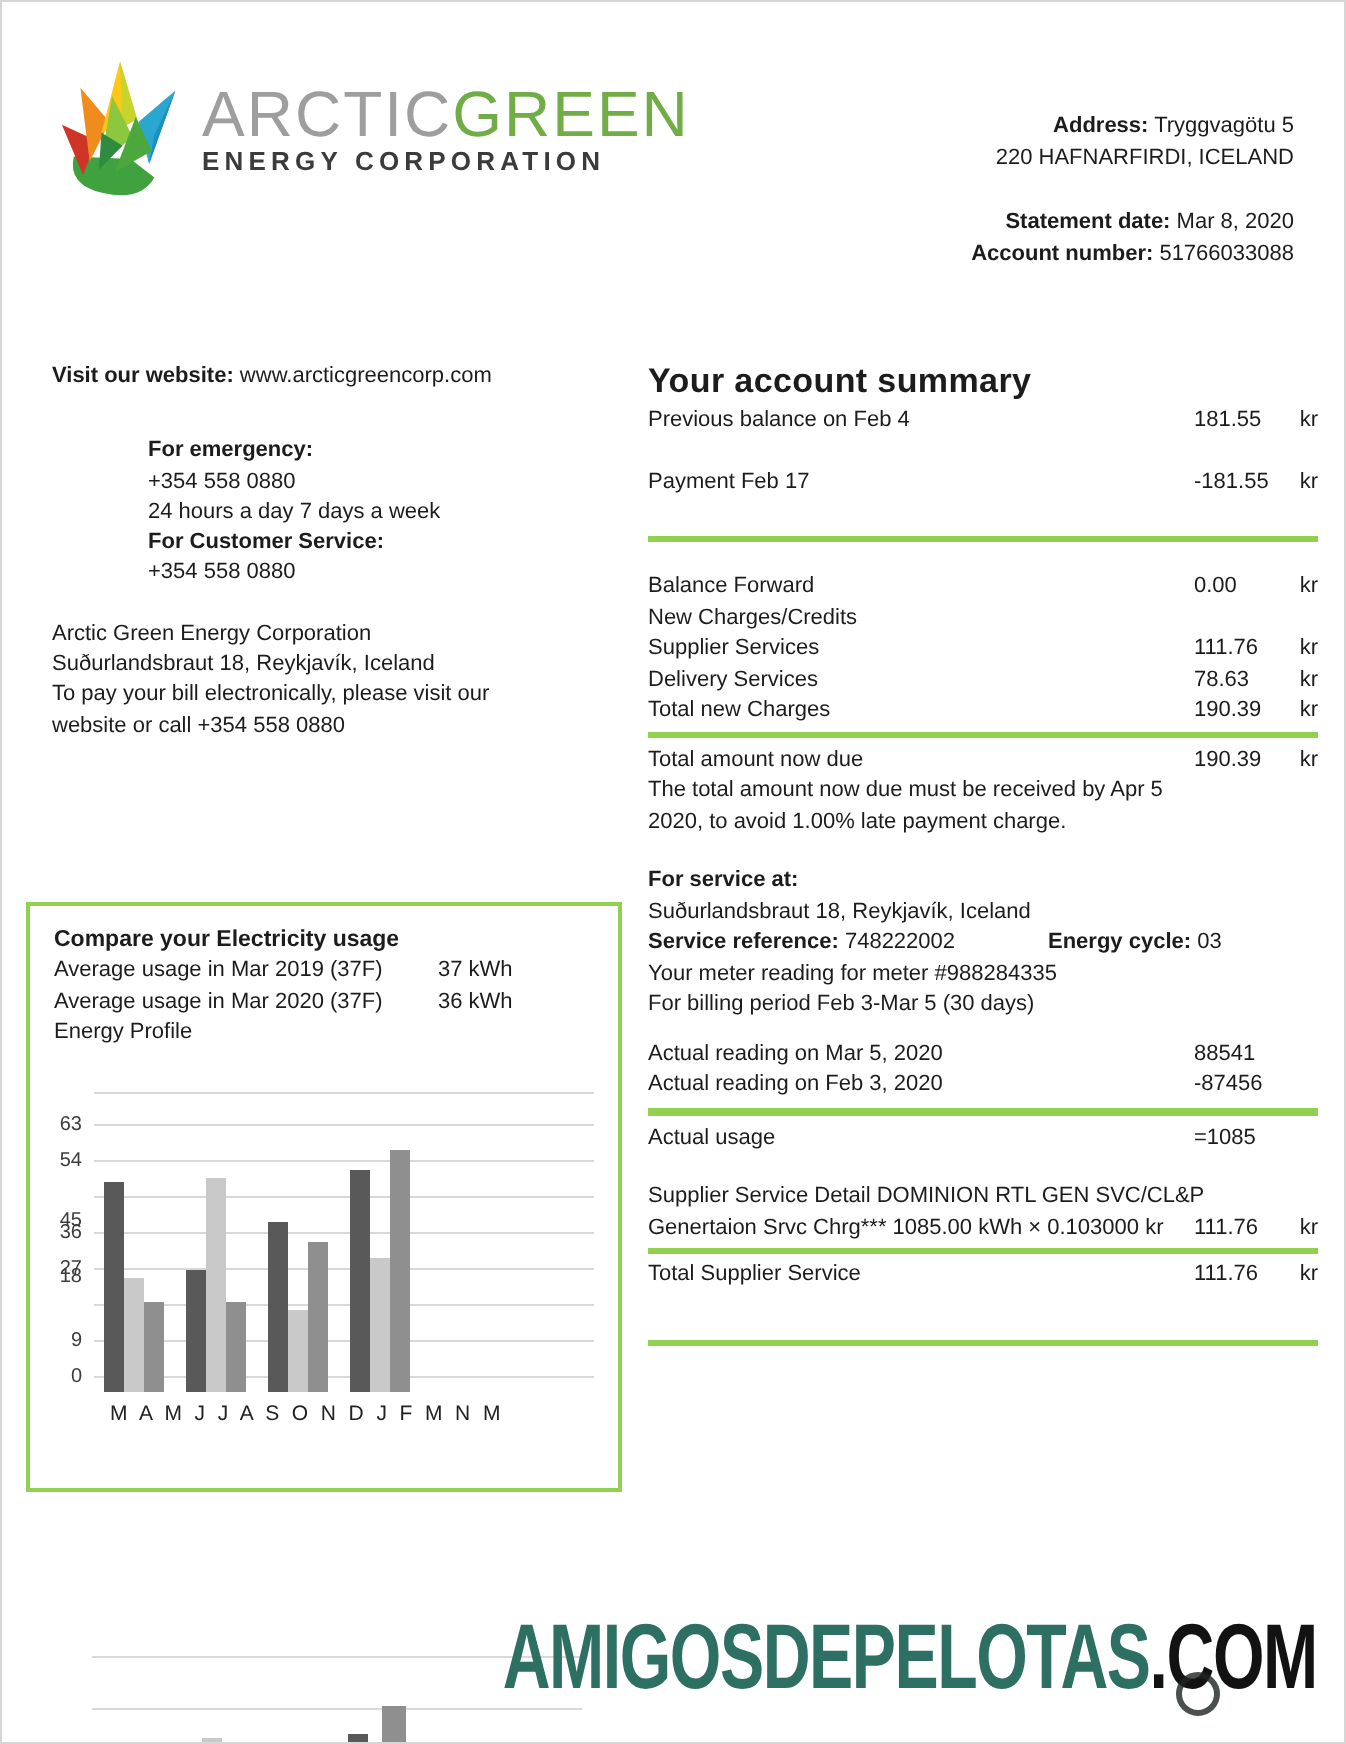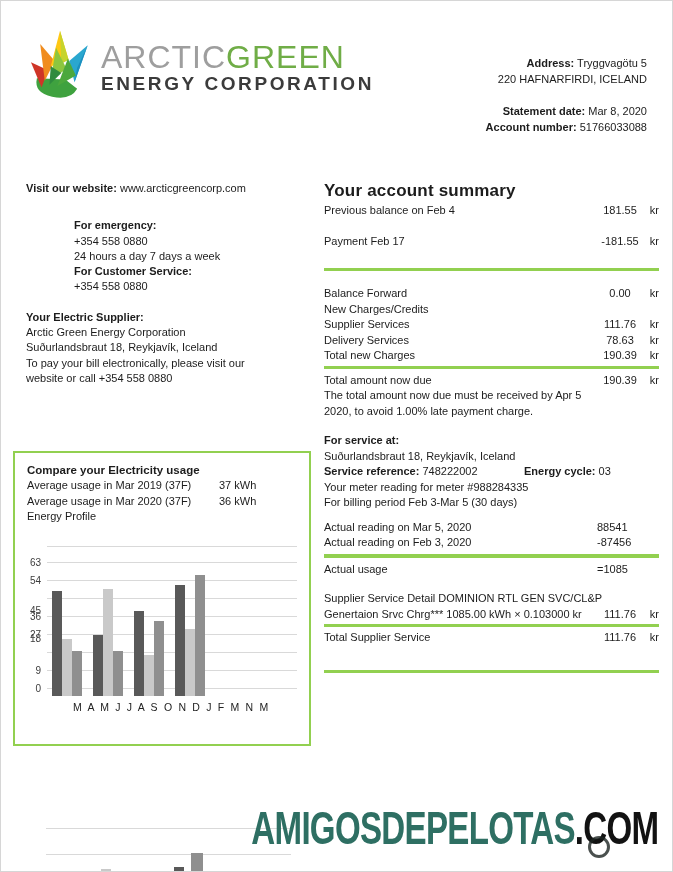--- a/index.html
+++ b/index.html
@@ -7,48 +7,48 @@
     position:relative;width:671px;height:870px;background:#fff;
     border:1px solid #d6d6d6;overflow:hidden;box-sizing:content-box;
     font-family:"Liberation Sans",sans-serif;color:#1c1c1c;
   }
   
   .logo{position:absolute;left:26px;top:28px;display:flex;align-items:flex-start;}
   .logo svg{width:66px;height:72px;display:block;}
   .brand{margin-left:8px;padding-top:14px;}
   .brand-line1{font-size:32px;line-height:28px;letter-spacing:1px;color:#9e9e9e;}
   .brand-line1 .green{color:#70ad47;}
-  .brand-line2{font-size:19px;font-weight:bold;letter-spacing:2.6px;color:#3b3b3b;margin-top:2px;}
+  .brand-line2{font-size:13px;font-weight:bold;letter-spacing:2.6px;color:#3b3b3b;margin-top:2px;}
   .customer{position:absolute;right:25px;top:55px;text-align:right;font-size:11px;line-height:15.5px;}
   .customer .name{font-size:12.5px;font-weight:bold;line-height:17px;}
   .meta{margin-top:17px;}
   b{font-weight:bold;}
   
   .leftcol{position:absolute;left:25px;top:180px;width:282px;font-size:11px;line-height:15.3px;}
   .para-2{margin-top:22px;margin-left:48px;}
   .para-3{margin-top:15px;}
   
   .cbox{position:absolute;left:12px;top:450px;width:298px;height:295px;box-sizing:border-box;
         border:2px solid #92d050;padding:9px 12px;}
   .ctitle{font-weight:bold;font-size:11.5px;line-height:16px;}
   .crow{display:flex;font-size:11px;line-height:15.5px;}
   .clabel{width:192px;}
   .chart{position:absolute;left:4px;top:93px;width:286px;height:170px;}
   .ylabels{position:absolute;left:0;top:0;width:24px;height:150px;}
   .ytick{position:absolute;right:2px;width:100%;text-align:right;font-size:10px;color:#3d3d3d;line-height:10px;}
   .plot{position:absolute;left:28px;top:0;width:250px;height:150px;}
   .gridline{position:absolute;left:0;right:0;height:1px;background:#d9d9d9;}
   .bar{position:absolute;bottom:0;}
-  .xlabels{position:absolute;left:36px;top:155px;font-size:10.5px;letter-spacing:1.7px;color:#222;white-space:nowrap;margin-left:18px;}
+  .xlabels{position:absolute;left:36px;top:155px;font-size:10.5px;letter-spacing:1.7px;color:#222;white-space:nowrap;}
   
   .summary{position:absolute;left:323px;top:180px;width:335px;font-size:11px;line-height:15.5px;}
   .stitle{font-size:17px;font-weight:bold;line-height:20px;margin-bottom:2px;letter-spacing:.2px;}
   .srow{display:flex;}
   .srow .lbl{flex:1;}
-  .srow .val{width:46px;text-align:center;}
+  .srow .val{width:46px;text-align:left;}
   .srow .unit{width:16px;text-align:right;}
   .srow .valwide{width:62px;text-align:left;}
   .sp15{height:15px;} .sp14{height:14px;} .sp9{height:9px;}
   .grule{height:3px;background:#92d050;margin:19px 0 15px 0;}
   .grule.g2{margin:2px 0 4px 0;}
   .grule.g3{height:4px;margin:3px 0 4px 0;}
   .grule.g4{margin:2px 0 3px 0;}
   .grule.g5{margin:24px 0 0 0;}
   .refrow{display:flex;}
   .refrow .left{width:200px;}
@@ -98,21 +98,20 @@
   <div class="leftcol">
     <div><b>Visit our website:</b><span> www.arcticgreencorp.com</span></div>
     <div class="para-2">
       <div><b>For emergency:</b></div>
       <div>+354 558 0880</div>
       <div>24 hours a day 7 days a week</div>
       <div><b>For Customer Service:</b></div>
       <div>+354 558 0880</div>
     </div>
     <div class="para-3">
-      <div><b>Your Electric Supplier:</b></div>
       <div>Arctic Green Energy Corporation</div>
       <div>Suðurlandsbraut 18, Reykjavík, Iceland</div>
       <div>To pay your bill electronically, please visit our</div>
       <div>website or call +354 558 0880</div>
     </div>
   </div>
 
   <div class="cbox" style="border-color: rgb(146, 208, 80);">
     <div class="ctitle">Compare your Electricity usage</div>
     <div class="crow">

